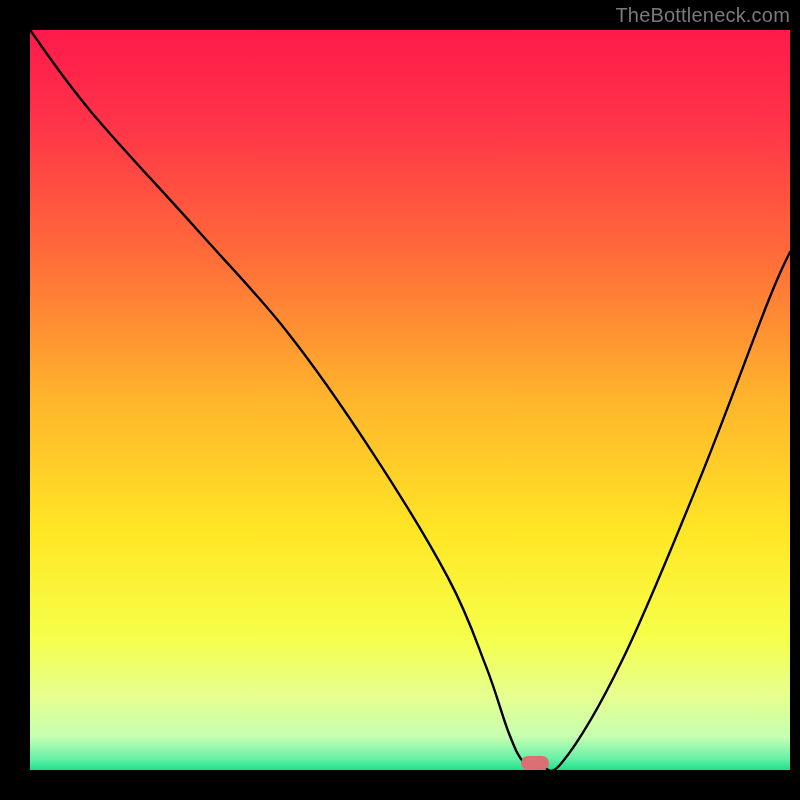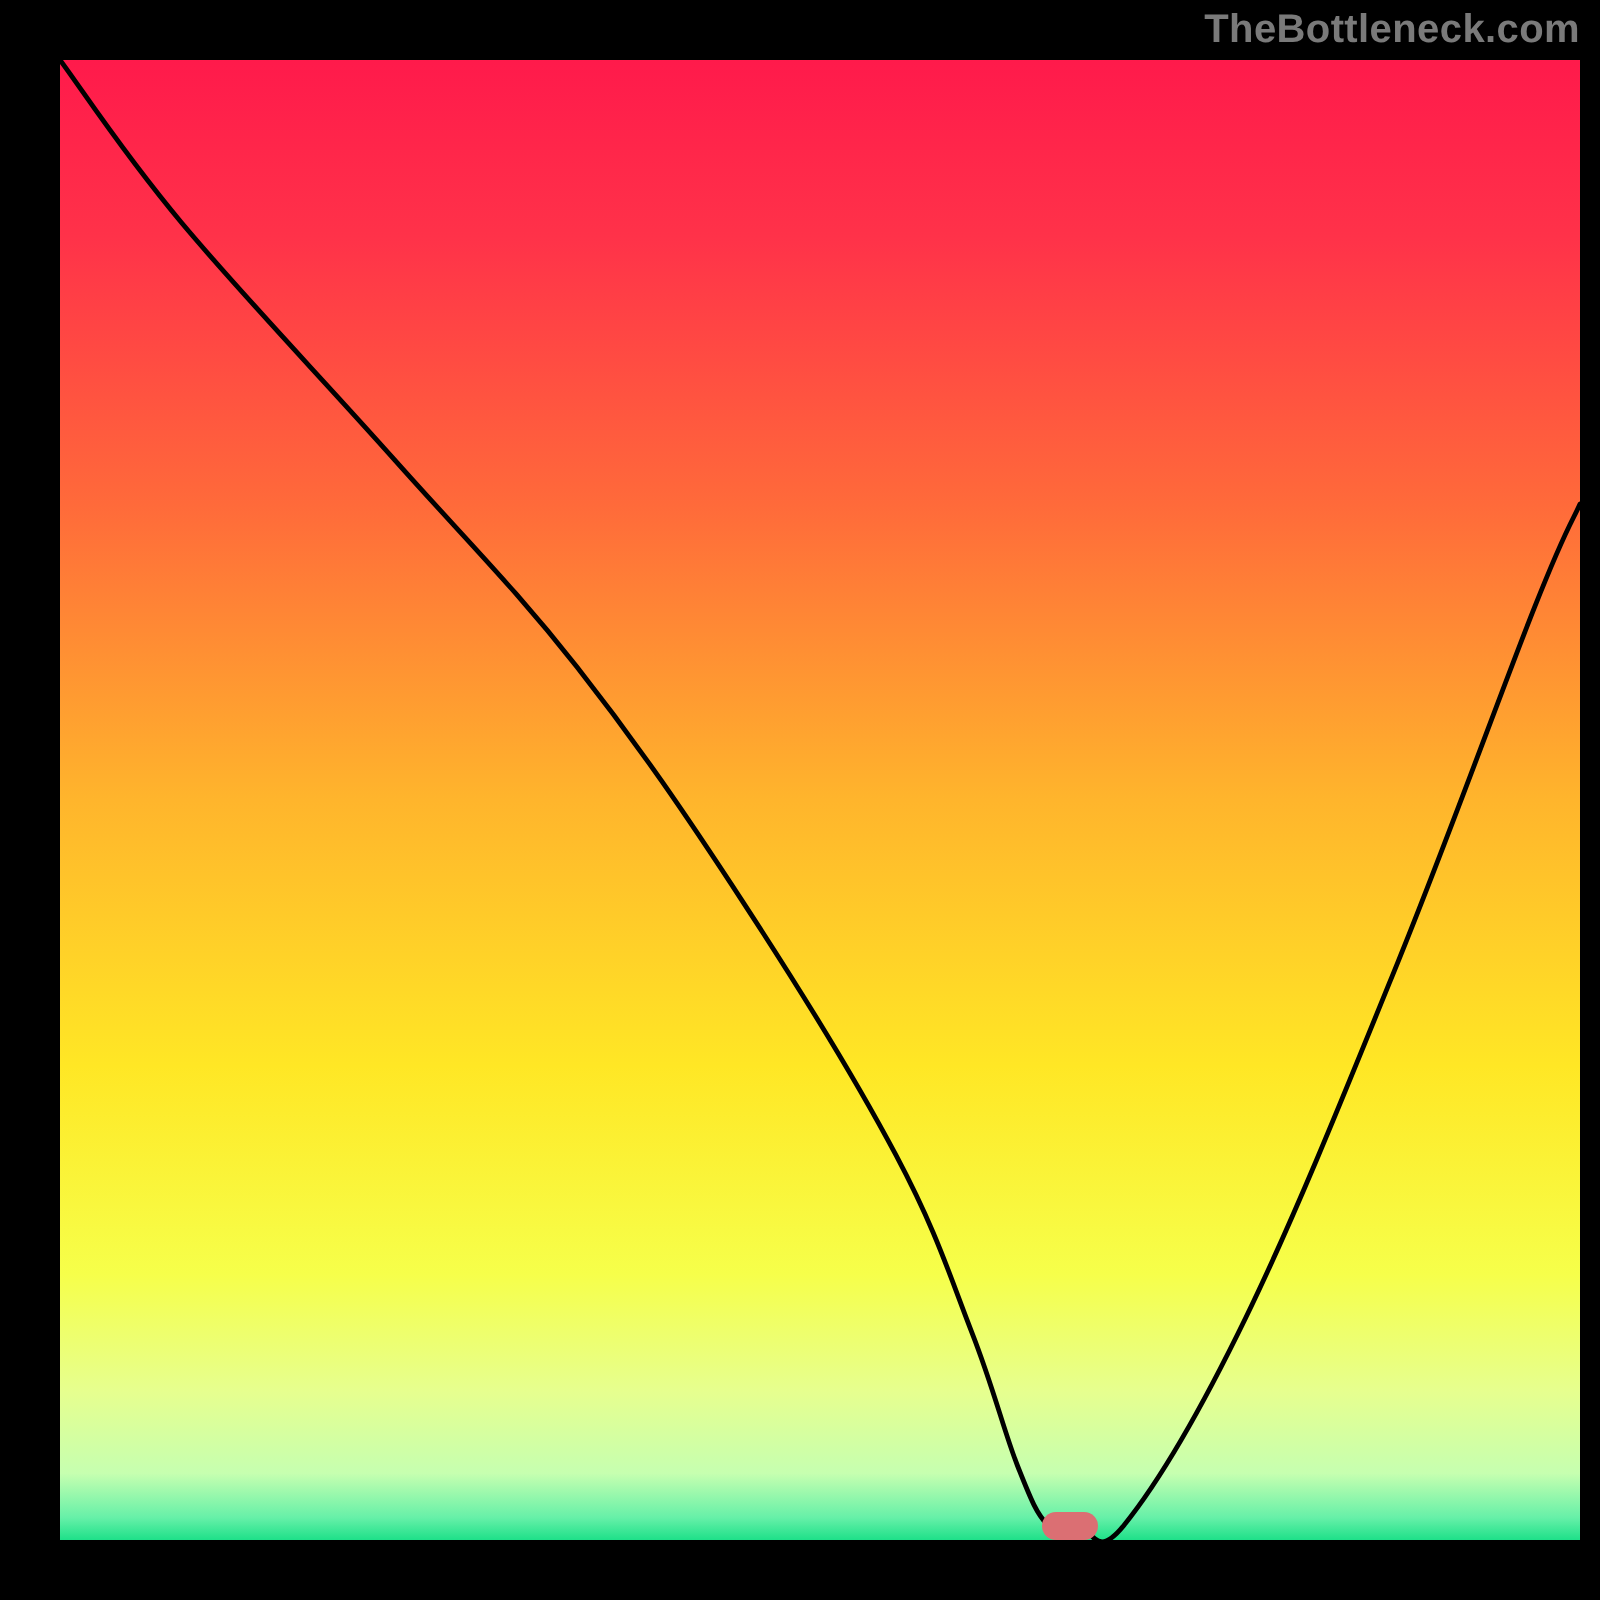--- a/index.html
+++ b/index.html
@@ -15,21 +15,21 @@
     width: 800px;
     height: 800px;
     background: #000;
   }
   .watermark {
     position: absolute;
     top: 4px;
     right: 10px;
     font-family: Arial, Helvetica, sans-serif;
     font-size: 20px;
-    font-weight: 700;
+    font-weight: 400;
     color: #7a7a7a;
     letter-spacing: 0.2px;
     z-index: 10;
     user-select: none;
   }
   .plot-area {
     position: absolute;
     left: 30px;
     top: 30px;
     width: 760px;

